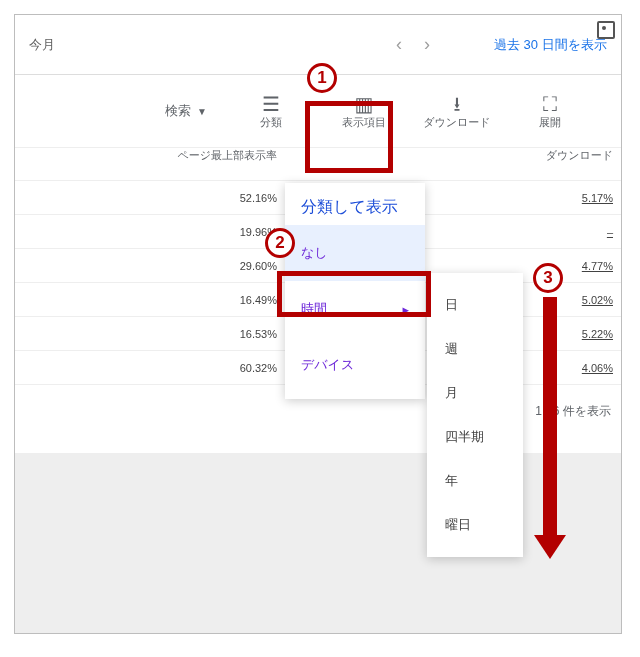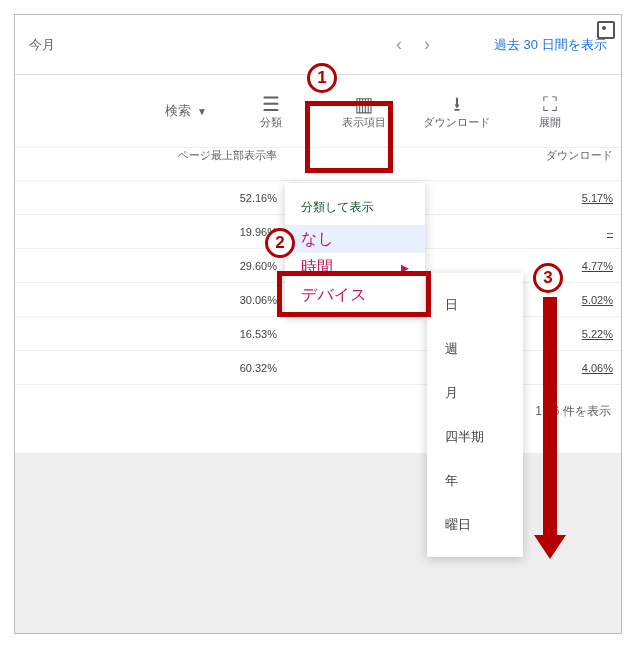--- a/index.html
+++ b/index.html
@@ -130,29 +130,29 @@
   .menu {
     position: absolute;
     top: 168px;
     left: 270px;
     width: 140px;
     background: #fff;
     box-shadow: 0 2px 10px rgba(0,0,0,.2);
     padding: 6px 0;
   }
   .menu .item {
-    height: 28px;
+    height: 56px;
     display: flex;
     align-items: center;
     padding: 0 16px;
-    font-size: 16px;
-    color: #be185d;
+    font-size: 13px;
+    color: #6d28d9;
     justify-content: space-between;
   }
-  .menu .item.header { color: #14532d; font-size: 12px; height: 36px; }
+  .menu .item.header { color: #1d4ed8; font-size: 16px; height: 36px; }
   .menu .item.sel { background: #e8f0fe; }
 
   
   .submenu {
     position: absolute;
     top: 258px;
     left: 412px;
     width: 96px;
     background: #fff;
     box-shadow: 0 2px 10px rgba(0,0,0,.2);
@@ -259,21 +259,21 @@
       <div class="cell-left">19.96%</div>
       <div class="cell-mid"></div>
       <div class="cell-right">–</div>
     </div>
     <div class="row">
       <div class="cell-left">29.60%</div>
       <div class="cell-mid"></div>
       <div class="cell-right">4.77%</div>
     </div>
     <div class="row">
-      <div class="cell-left">30.06%</div>
+      <div class="cell-left">16.49%</div>
       <div class="cell-mid"></div>
       <div class="cell-right">5.02%</div>
     </div>
     <div class="row">
       <div class="cell-left">16.53%</div>
       <div class="cell-mid"></div>
       <div class="cell-right">5.22%</div>
     </div>
     <div class="row">
       <div class="cell-left">60.32%</div>

